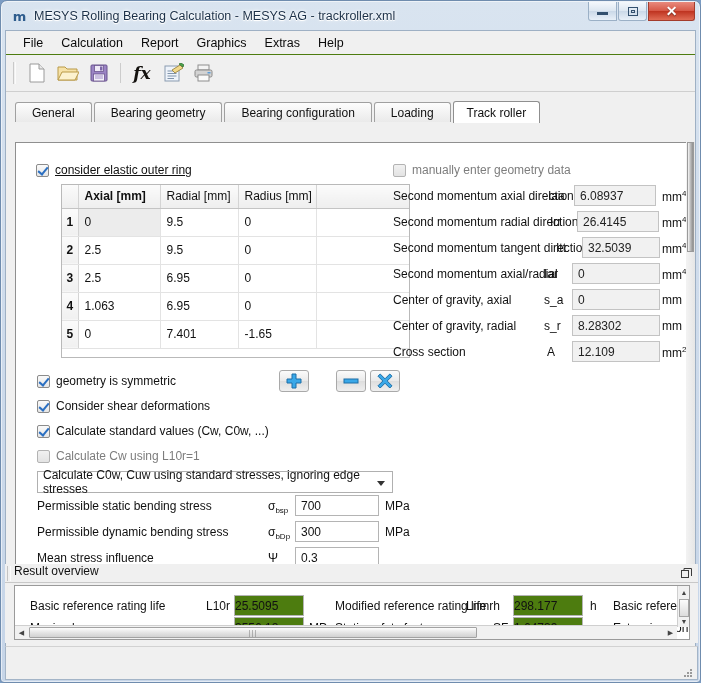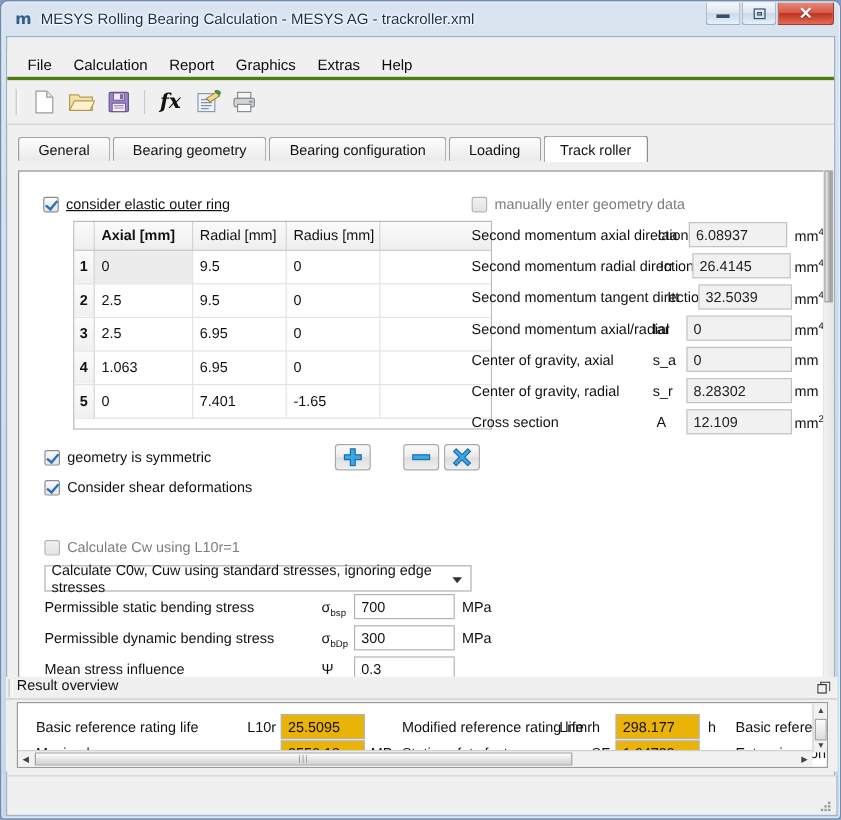--- a/index.html
+++ b/index.html
@@ -82,24 +82,23 @@
     border-bottom: none;
     overflow: hidden;
   }
 
   
   .menubar {
     height: 24px;
     display: flex; align-items: center;
     padding-left: 8px;
     background: #f0f0f0;
-    border-bottom: 3px solid #4d7c0f;
+    border-bottom: 1px solid #4d7c0f;
     font-size: 12.5px;
     color: #0a0a0a;
-    margin-top: 12px;
   }
   .menu-item { padding: 3px 9px; cursor: default; }
 
   
   .toolbar {
     height: 37px;
     display: flex; align-items: center;
     padding-left: 7px;
     background: #f0f0f0;
     border-bottom: 1px solid #cfcfcf;
@@ -341,24 +340,23 @@
     left: 9px; top: 21px;
     width: 676px; height: 55px;
     background: #fff;
     border: 1px solid #9a9a9a;
     overflow: hidden;
   }
   .res-lbl { position: absolute; font-size: 12px; color: #111; white-space: nowrap; }
   .res-fld {
     position: absolute; height: 21px;
     border: 1px solid #b4b4b4;
-    background: #eab308;
+    background: #4d7c0f;
     font-size: 12px; color: #111;
     display: flex; align-items: center;
-    padding-left: 5px;
     white-space: nowrap; overflow: hidden;
   }
   .res-vscroll {
     position: absolute; right: 0; top: 0; width: 12px; bottom: 12px;
     background: #f1f1f1; border-left: 1px solid #cfcfcf;
   }
   .res-hscroll {
     position: absolute; left: 0; right: 12px; bottom: 0; height: 14px;
     background: #f1f1f1; border-top: 1px solid #cfcfcf;
     display: flex; align-items: center;
@@ -600,20 +598,24 @@
       <div class="unit" style="left:646px; top:202px;">mm<sup>2</sup></div>
 
       <div class="cb" style="left:21px; top:231px;">
         <span class="cb-box checked"></span>
         <span>geometry is symmetric</span>
       </div>
       <div class="cb" style="left:21px; top:256px;">
         <span class="cb-box checked"></span>
         <span>Consider shear deformations</span>
       </div>
+      <div class="cb" style="left:21px; top:281px;">
+        <span class="cb-box checked"></span>
+        <span>Calculate standard values (Cw, C0w, ...)</span>
+      </div>
       <div class="cb disabled" style="left:21px; top:306px;">
         <span class="cb-box disabled"></span>
         <span>Calculate Cw using L10r=1</span>
       </div>
 
       <div class="iconbtn" style="left:263px; top:227px;">
         <svg width="16" height="16" viewBox="0 0 16 16">
           <path d="M6 1 h4 v5 h5 v4 h-5 v5 h-4 v-5 h-5 v-4 h5 z" fill="#3aa8e8" stroke="#1d6fa8" stroke-width="1"></path>
         </svg>
       </div>

